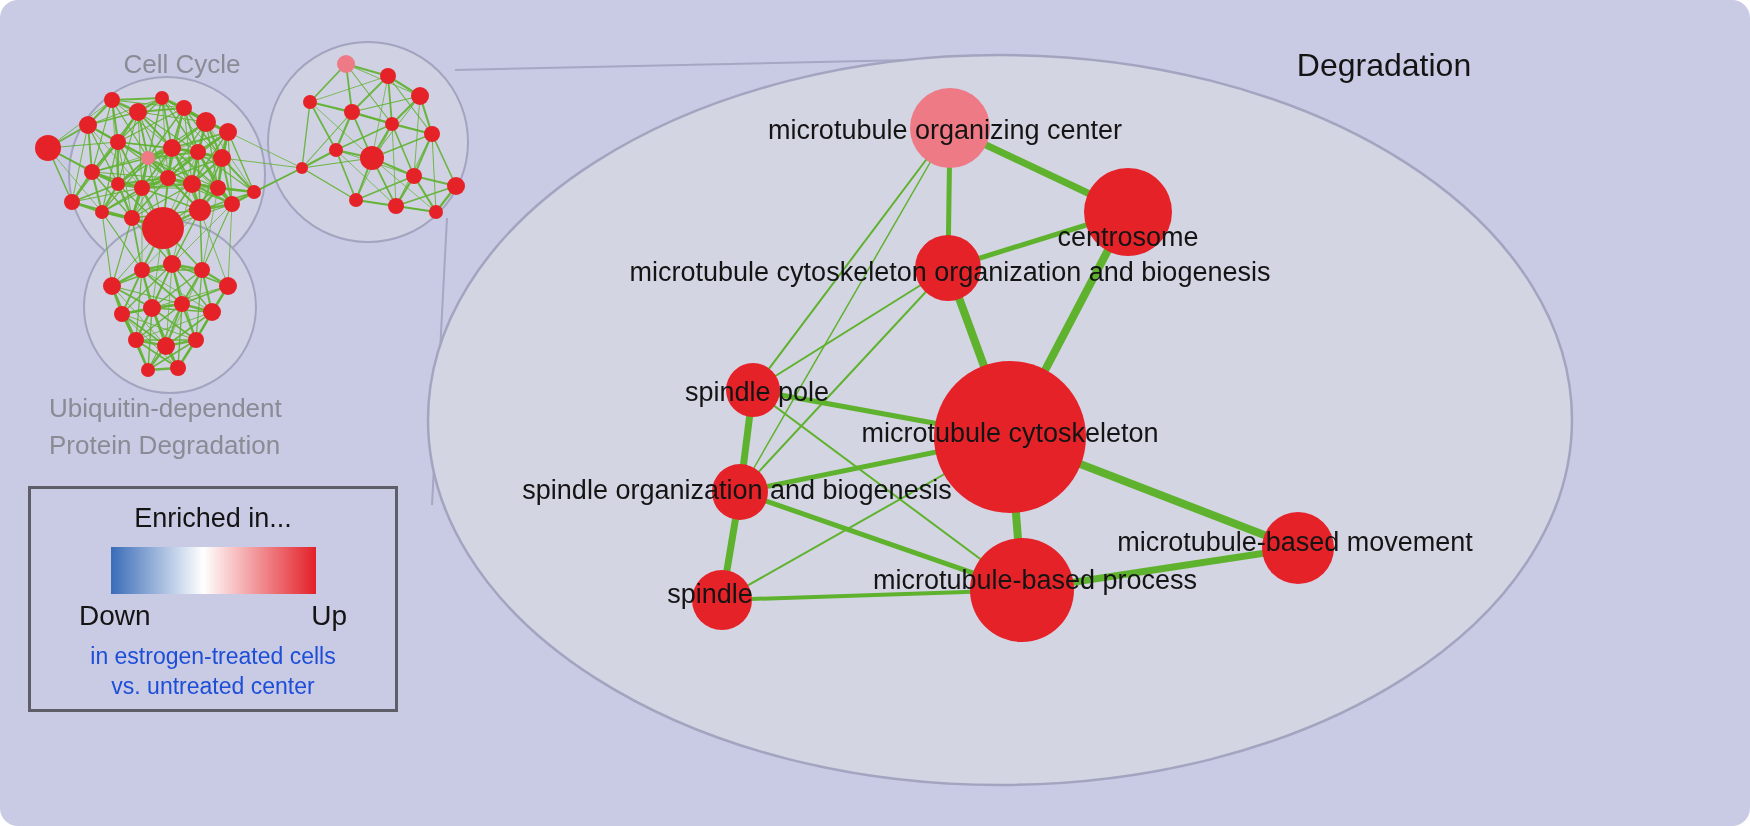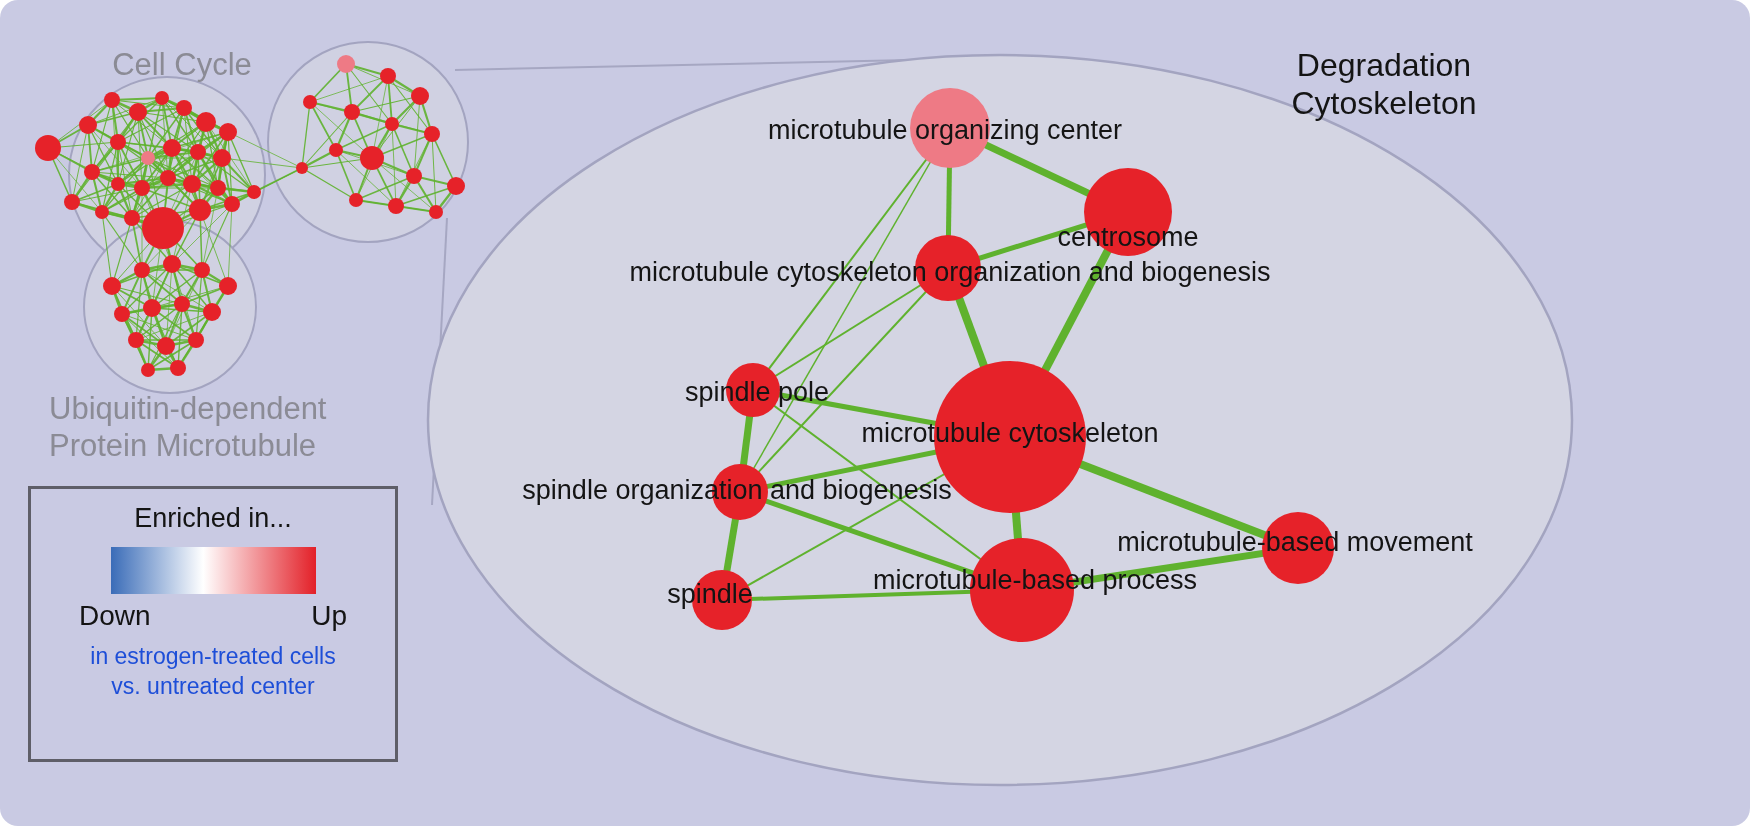--- a/index.html
+++ b/index.html
@@ -1,23 +1,23 @@
 <!DOCTYPE html>
 <html><head>
 <meta charset="utf-8">
 <style>
   html,body{margin:0;padding:0;background:#ffffff;}
   body{font-family:"Liberation Sans", sans-serif;}
   .stage{position:relative;width:1750px;height:826px;background:#c9cae3;border-radius:18px;overflow:hidden;}
   .stage svg{position:absolute;left:0;top:0;}
   .overlay-label{position:absolute;white-space:nowrap;}
-  .cluster-label{color:#8b8b95;font-size:31px;line-height:37px;}
+  .cluster-label{color:#8b8b95;font-size:26px;line-height:37px;}
   .center-x{transform:translateX(-50%);text-align:center;}
   .main-title{color:#141414;font-size:32px;line-height:38px;}
-  .legend{position:absolute;left:28px;top:486px;width:370px;height:276px;border:3px solid #5e5e68;box-sizing:border-box;}
+  .legend{position:absolute;left:28px;top:486px;width:370px;height:226px;border:3px solid #5e5e68;box-sizing:border-box;}
   .legend-title{text-align:center;font-size:27px;color:#141414;margin-top:14px;}
   .legend-bar{width:205px;height:47px;margin:13px auto 0 auto;}
   .legend-downup{display:flex;justify-content:space-between;width:268px;margin:6px auto 8px auto;font-size:28px;color:#141414;}
   .legend-cap{text-align:center;font-size:23px;color:#1d4ed8;line-height:30px;}
   .legend-cap.first{margin-top:9px;}
   svg text{font-family:"Liberation Sans", sans-serif;}
 </style>
 </head>
 <body>
 
@@ -444,26 +444,25 @@
       <text x="737" y="499" text-anchor="middle" font-size="27" fill="#141414">spindle organization and biogenesis</text>
       <text x="1295" y="551" text-anchor="middle" font-size="27" fill="#141414">microtubule-based movement</text>
       <text x="1035" y="589" text-anchor="middle" font-size="27" fill="#141414">microtubule-based process</text>
       <text x="710" y="603" text-anchor="middle" font-size="27" fill="#141414">spindle</text>
     </svg>
 
   <div class="overlay-label cluster-label center-x" style="left:182px;top:46px;">Cell Cycle</div>
 
   <div class="overlay-label cluster-label" style="left:49px;top:390px;">
     <div>Ubiquitin-dependent</div>
-    <div>Protein Microtubule</div>
+    <div>Protein Degradation</div>
   </div>
 
   <div class="overlay-label main-title center-x" style="left:1384px;top:46px;">
     <div>Degradation</div>
-    <div>Cytoskeleton</div>
   </div>
 
   <div class="legend">
     <div class="legend-title">Enriched in...</div>
     <div class="legend-bar" id="legend-bar" style="background: linear-gradient(90deg, rgb(58, 108, 184) 0%, rgb(255, 255, 255) 45%, rgb(227, 32, 40) 100%);"></div>
     <div class="legend-downup">
       <span>Down</span>
       <span>Up</span>
     </div>
     <div class="legend-cap first">in estrogen-treated cells</div>

